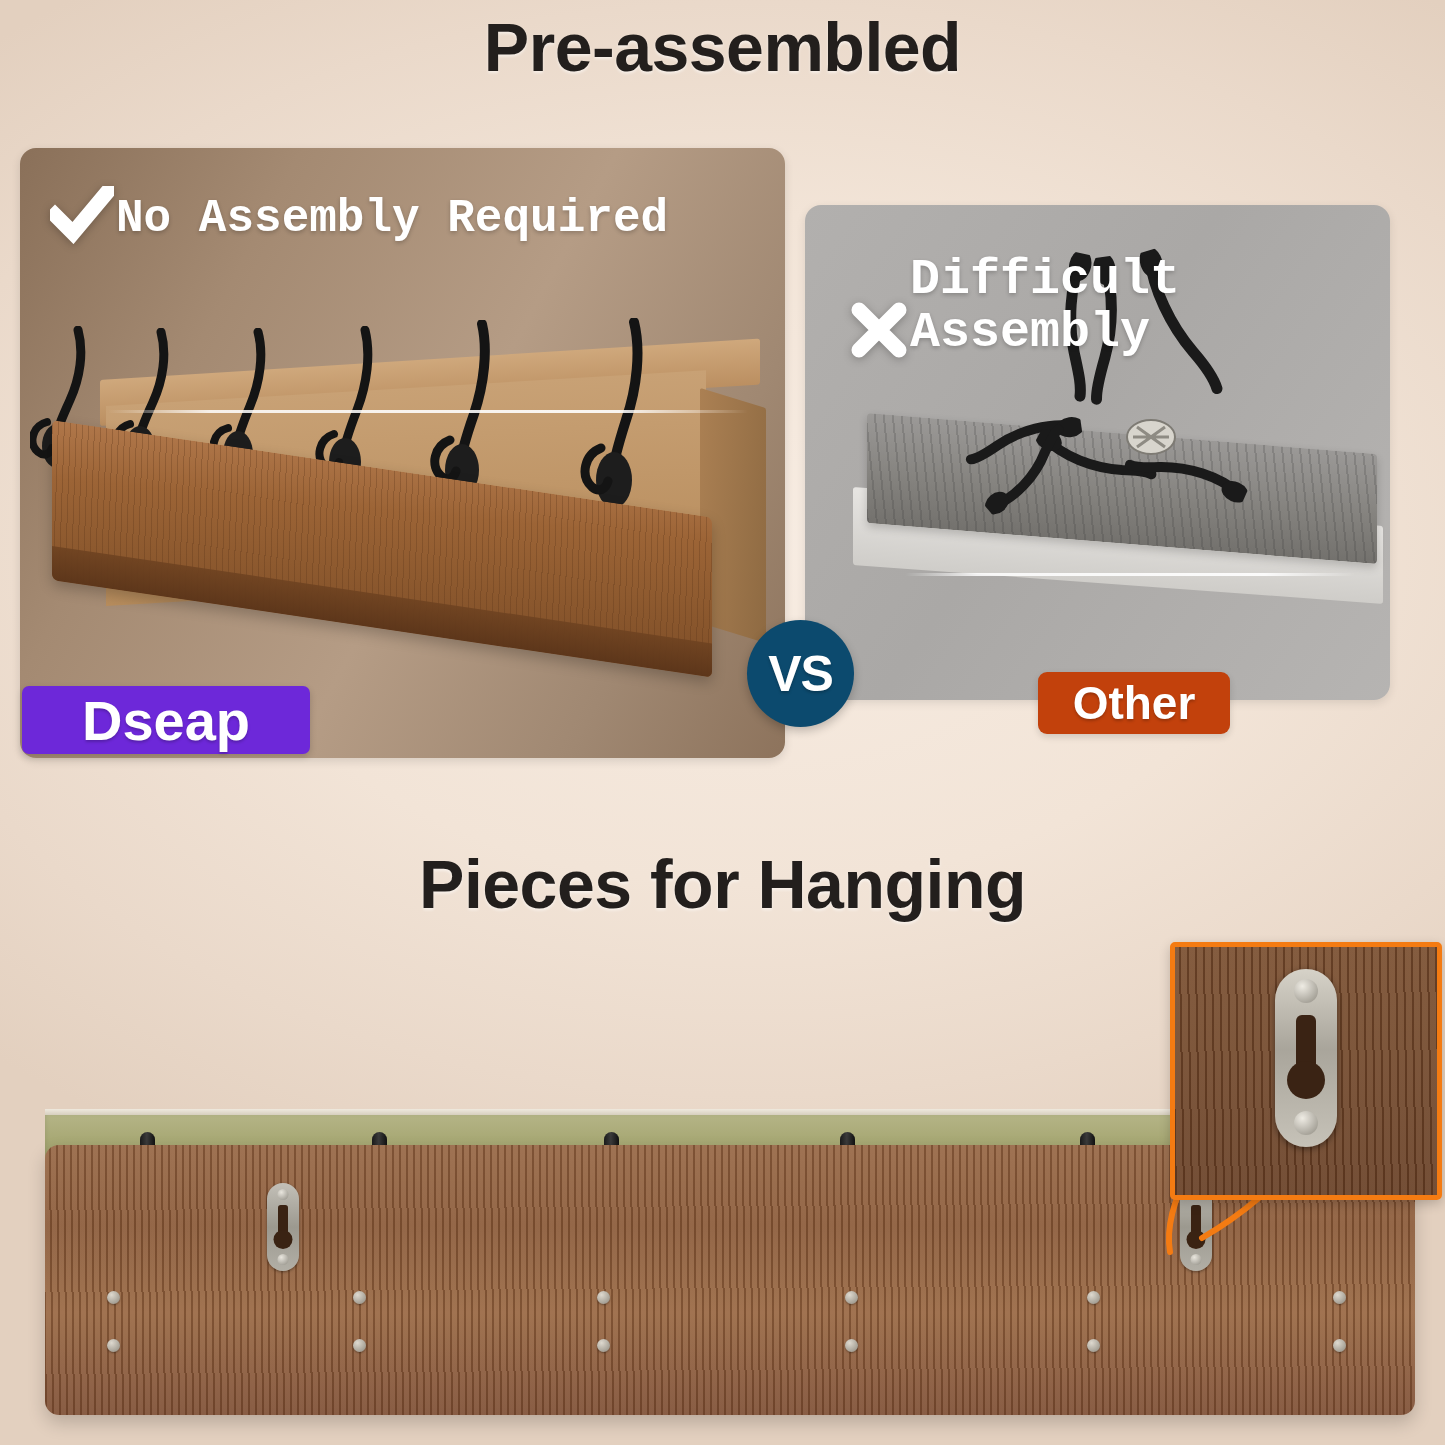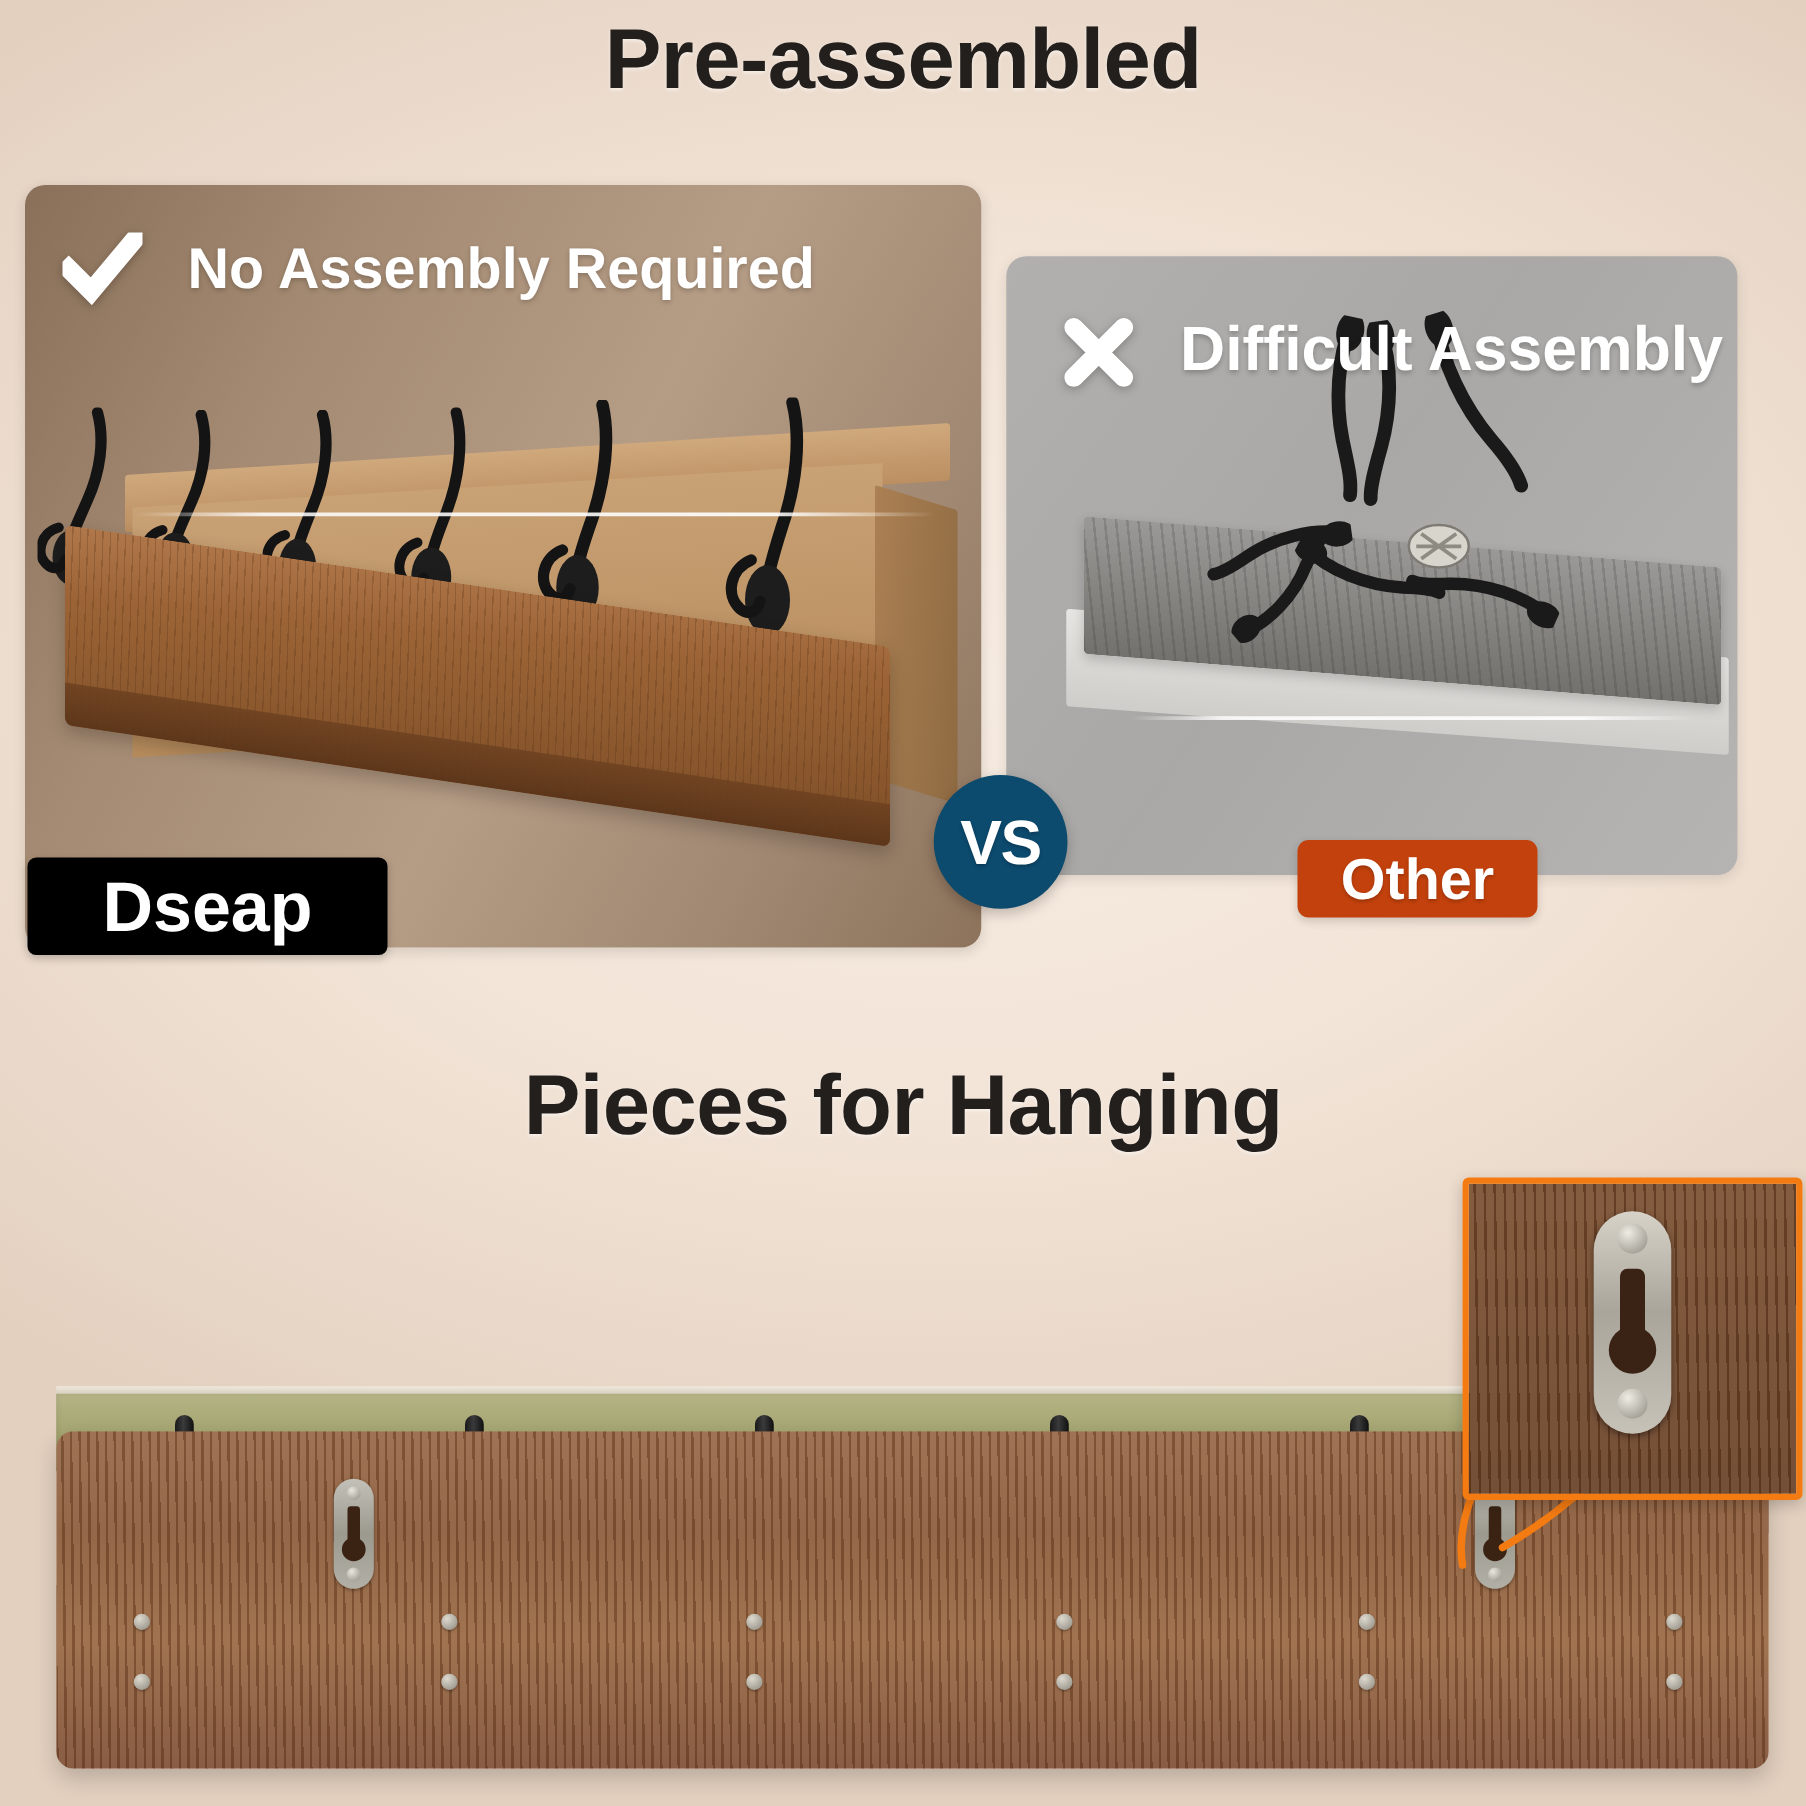--- a/index.html
+++ b/index.html
@@ -31,21 +31,21 @@
     background:linear-gradient(118deg,#8a7059 0%,#a48a72 26%,#b59c85 55%,#a08872 80%,#8d735c 100%);
     box-shadow:0 3px 10px rgba(0,0,0,.12);
   }
   
   #panel-bad{
     left:805px;top:205px;width:585px;height:495px;
     background:linear-gradient(125deg,#b2b0ae 0%,#aaa8a6 45%,#b6b4b2 100%);
     box-shadow:0 3px 10px rgba(0,0,0,.10);
   }
 
-  .claim{position:absolute;display:flex;align-items:flex-start;gap:36px;}
+  .claim{position:absolute;display:flex;align-items:flex-end;gap:2px;font-family:Liberation Mono, monospace;}
   #claim-good{left:30px;top:38px;}
   #claim-bad{left:45px;top:48px;}
 
   .claim-text{
     color:#fff;font-weight:bold;line-height:1.06;
     text-shadow:0 2px 4px rgba(0,0,0,.22);
   }
   #claim-good .claim-text{font-size:46px;padding-top:4px;}
   #claim-bad .claim-text{font-size:50px;}
 
@@ -57,22 +57,22 @@
   #div-good{left:88px;top:262px;width:640px;}
   #div-bad{left:100px;top:368px;width:450px;}
 
   
   .badge{
     position:absolute;color:#fff;font-weight:bold;
     display:flex;align-items:center;justify-content:center;
     text-shadow:0 2px 3px rgba(0,0,0,.22);
   }
   #badge-brand{
-    left:22px;top:686px;width:288px;height:78px;font-size:56px;
-    background:#000000;border-radius:7px;box-shadow:0 3px 7px rgba(0,0,0,.18);
+    left:22px;top:686px;width:288px;height:68px;font-size:56px;
+    background:#6d28d9;border-radius:7px;box-shadow:0 3px 7px rgba(0,0,0,.18);
   }
   #badge-other{
     left:1038px;top:672px;width:192px;height:62px;font-size:46px;
     background:#c2410c;border-radius:9px;box-shadow:0 3px 7px rgba(0,0,0,.14);
   }
   #badge-vs{
     left:747px;top:620px;width:107px;height:107px;font-size:50px;
     background:#0c4a6e;border-radius:50%;box-shadow:0 4px 10px rgba(0,0,0,.22);
     letter-spacing:-1px;
   }

